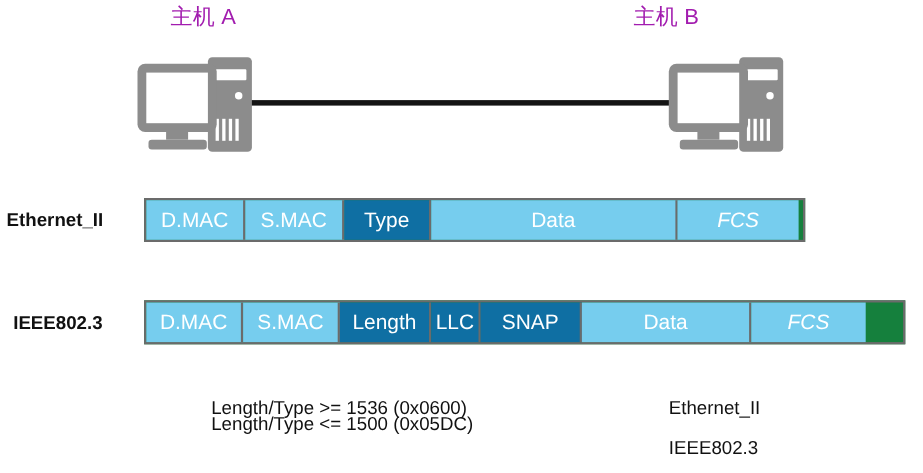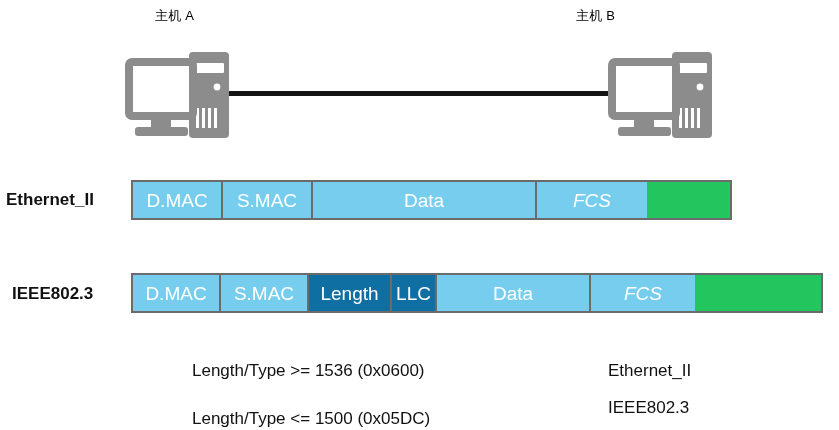--- a/index.html
+++ b/index.html
@@ -17,23 +17,23 @@
   }
   .stage {
     position: relative;
     width: 839px;
     height: 430px;
   }
 
   
   .host-label {
     position: absolute;
-    font-size: 13px;
+    font-size: 20px;
     line-height: 20px;
-    color: #000000;
+    color: #a21caf;
     white-space: nowrap;
     letter-spacing: 0.2px;
   }
   #host-a-label { left: 155px; top: 6px; }
   #host-b-label { left: 576px; top: 6px; }
 
   
   .link-line {
     position: absolute;
     left: 224px;
@@ -53,21 +53,21 @@
   #host-b-icon { left: 606px; top: 50px; }
 
   
   .frame-row {
     position: absolute;
     display: flex;
     align-items: stretch;
     height: 40px;
     box-sizing: border-box;
     border: 2px solid #6b6b6b;
-    background: #22c55e;
+    background: #15803d;
   }
   #frame-eth2 { left: 131px; top: 180px; width: 601px; }
   #frame-8023 { left: 131px; top: 273px; width: 692px; }
 
   .frame-row .seg {
     display: flex;
     align-items: center;
     justify-content: center;
     box-sizing: border-box;
     color: #ffffff;
@@ -95,21 +95,21 @@
 
   
   .note {
     position: absolute;
     font-size: 17px;
     line-height: 20px;
     color: #111111;
     white-space: nowrap;
   }
   #note-rule-1 { left: 192px; top: 361px; }
-  #note-rule-2 { left: 192px; top: 376px; margin-top: 33px; }
+  #note-rule-2 { left: 192px; top: 376px; }
   #note-name-1 { left: 608px; top: 361px; }
   #note-name-2 { left: 608px; top: 398px; }
 </style>
 </head>
 <body>
 
 <div class="stage">
 
   <div class="host-label" id="host-a-label">主机 A</div>
   <div class="host-label" id="host-b-label">主机 B</div>
@@ -166,31 +166,33 @@
       </g>
       <rect x="10" y="16" width="56" height="46" fill="#ffffff"></rect>
     </svg>
   </div>
 
   <div class="row-title" id="eth2-title">Ethernet_II</div>
 
   <div class="frame-row" id="frame-eth2">
     <div class="seg light" style="width:90px">D.MAC</div>
     <div class="seg light" style="width:90px">S.MAC</div>
+    <div class="seg dark" style="width:79px">Type</div>
     <div class="seg light" style="width:224px">Data</div>
     <div class="seg light" style="width:110px">FCS</div>
   </div>
 
   <div class="row-title" id="ieee-title">IEEE802.3</div>
 
   <div class="frame-row" id="frame-8023">
     <div class="seg light" style="width:88px">D.MAC</div>
     <div class="seg light" style="width:88px">S.MAC</div>
     <div class="seg dark" style="width:83px">Length</div>
     <div class="seg dark" style="width:45px">LLC</div>
+    <div class="seg dark" style="width:92px">SNAP</div>
     <div class="seg light" style="width:154px">Data</div>
     <div class="seg light" style="width:104px">FCS</div>
   </div>
 
   <div class="note" id="note-rule-1">Length/Type &gt;= 1536 (0x0600)</div>
   <div class="note" id="note-name-1">Ethernet_II</div>
   <div class="note" id="note-rule-2">Length/Type &lt;= 1500 (0x05DC)</div>
   <div class="note" id="note-name-2">IEEE802.3</div>
 
 </div>

